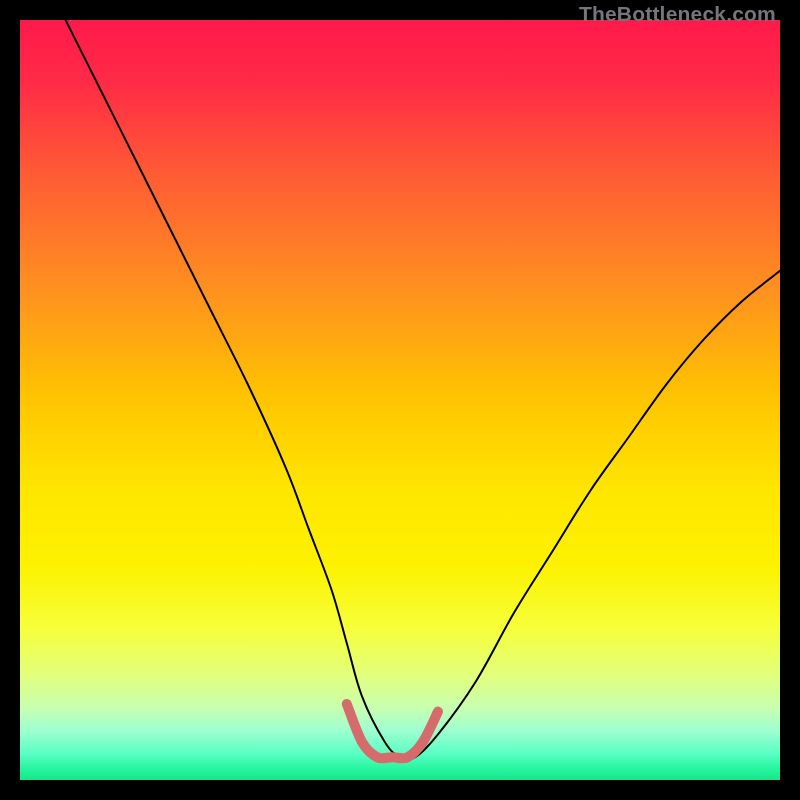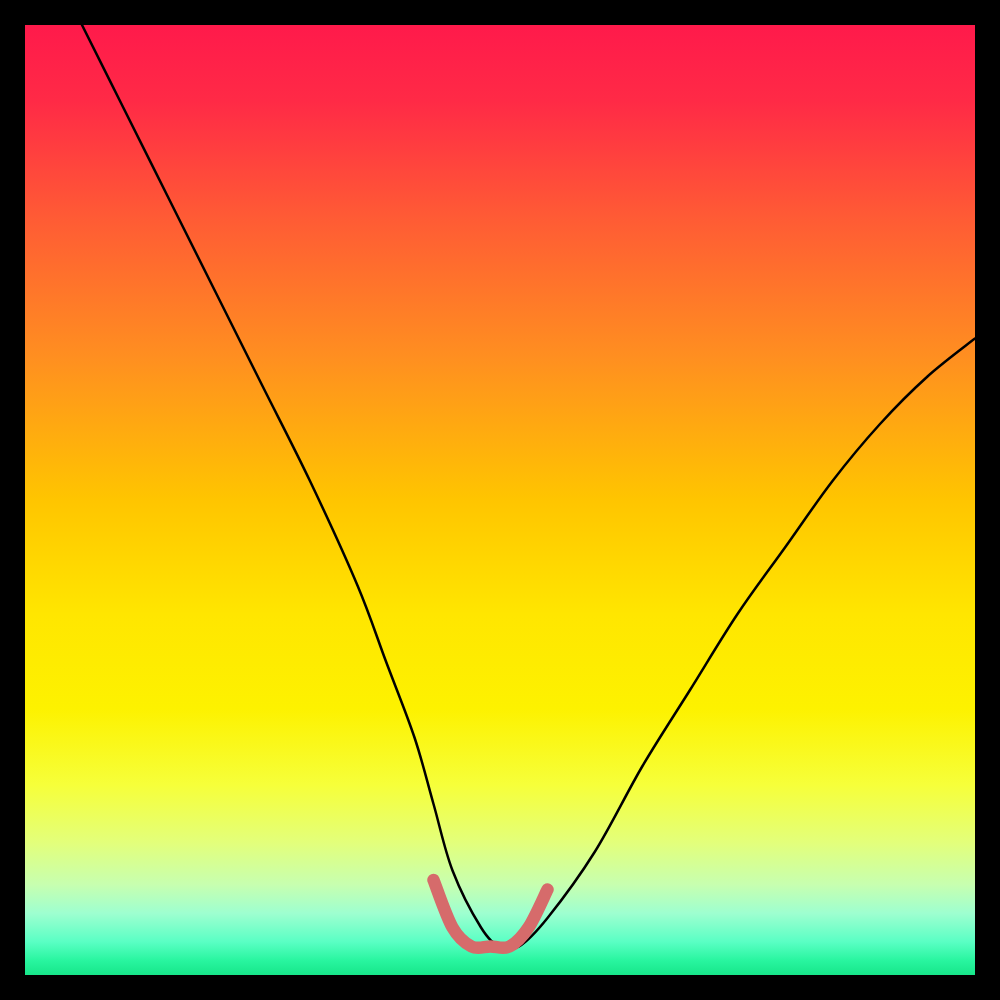--- a/index.html
+++ b/index.html
@@ -73,14 +73,15 @@
       <rect x="0" y="0" width="760" height="760" fill="url(#bg)"></rect>
     </svg>
 
     <svg class="curves" viewBox="0 0 760 760" preserveAspectRatio="none">
       <path id="series-0" fill="none" stroke-linecap="round" stroke-linejoin="round" d="M 45.6 0 C 50.66666666666667 10.133333333333326 64.6 37.99999999999994 76 60.799999999999955 C 87.4 83.59999999999997 101.33333333333333 111.46666666666671 114 136.80000000000007 C 126.66666666666667 162.1333333333334 139.33333333333334 187.46666666666675 152 212.80000000000007 C 164.66666666666666 238.13333333333338 177.33333333333334 263.4666666666667 190 288.8 C 202.66666666666666 314.1333333333333 215.33333333333334 338.2 228 364.8 C 240.66666666666666 391.40000000000003 255.86666666666667 424.33333333333337 266 448.40000000000003 C 276.1333333333333 472.4666666666667 281.20000000000005 488.93333333333334 288.8 509.2 C 296.4 529.4666666666667 305.26666666666665 551 311.59999999999997 570 C 317.9333333333333 589 321.73333333333335 605.4666666666667 326.8 623.2 C 331.8666666666667 640.9333333333334 335.6666666666667 659.9333333333333 342 676.4 C 348.3333333333333 692.8666666666667 358.4666666666667 711.8666666666667 364.8 722 C 371.1333333333333 732.1333333333333 374.93333333333334 734.6666666666667 380 737.2 C 385.06666666666666 739.7333333333333 388.8666666666667 741 395.2 737.2 C 401.5333333333333 733.4000000000001 407.86666666666673 727.0666666666666 418.00000000000006 714.4 C 428.1333333333334 701.7333333333333 443.33333333333337 681.4666666666667 456 661.2 C 468.66666666666663 640.9333333333334 481.3333333333333 614.3333333333333 494 592.8 C 506.6666666666667 571.2666666666667 519.3333333333334 552.2666666666667 532 532 C 544.6666666666666 511.73333333333335 557.3333333333334 490.2 570 471.2 C 582.6666666666666 452.2 595.3333333333334 435.73333333333335 608 418 C 620.6666666666666 400.26666666666665 633.3333333333334 381.26666666666665 646 364.8 C 658.6666666666666 348.33333333333337 671.3333333333334 333.1333333333334 684 319.20000000000005 C 696.6666666666666 305.2666666666667 709.3333333333334 292.6 722 281.2 C 734.6666666666666 269.79999999999995 753.6666666666666 255.86666666666662 760 250.79999999999995" stroke="#000000" stroke-width="2"></path>
       <path id="series-1" fill="none" stroke-linecap="round" stroke-linejoin="round" d="M 326.8 684 C 329.33333333333337 690.3333333333334 336.93333333333334 713.1333333333333 342 722 C 347.06666666666666 730.8666666666667 352.1333333333333 734.6666666666667 357.2 737.2 C 362.26666666666665 739.7333333333333 367.3333333333333 737.2 372.4 737.2 C 377.46666666666664 737.2 382.53333333333336 739.7333333333333 387.6 737.2 C 392.6666666666667 734.6666666666667 397.73333333333335 729.6 402.8 722 C 407.8666666666667 714.4 415.4666666666667 696.6666666666667 418.00000000000006 691.6" stroke="#d66b6b" stroke-width="10"></path>
     </svg>
 
   </div>
 
+  <div class="watermark">TheBottleneck.com</div>
 
 </div>
 
 </body></html>

